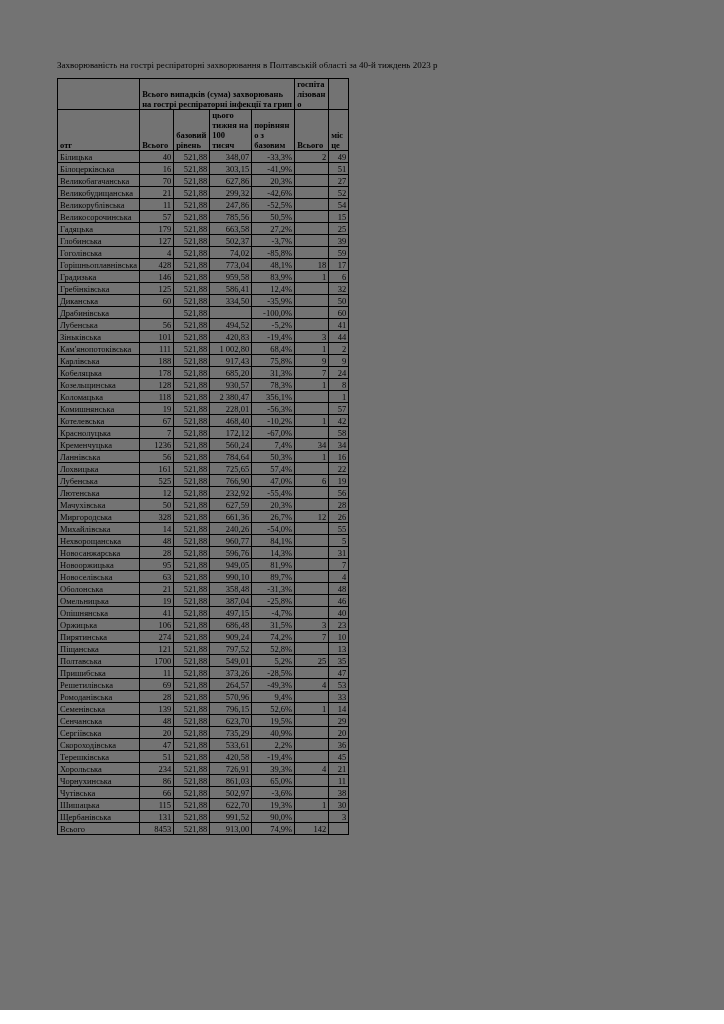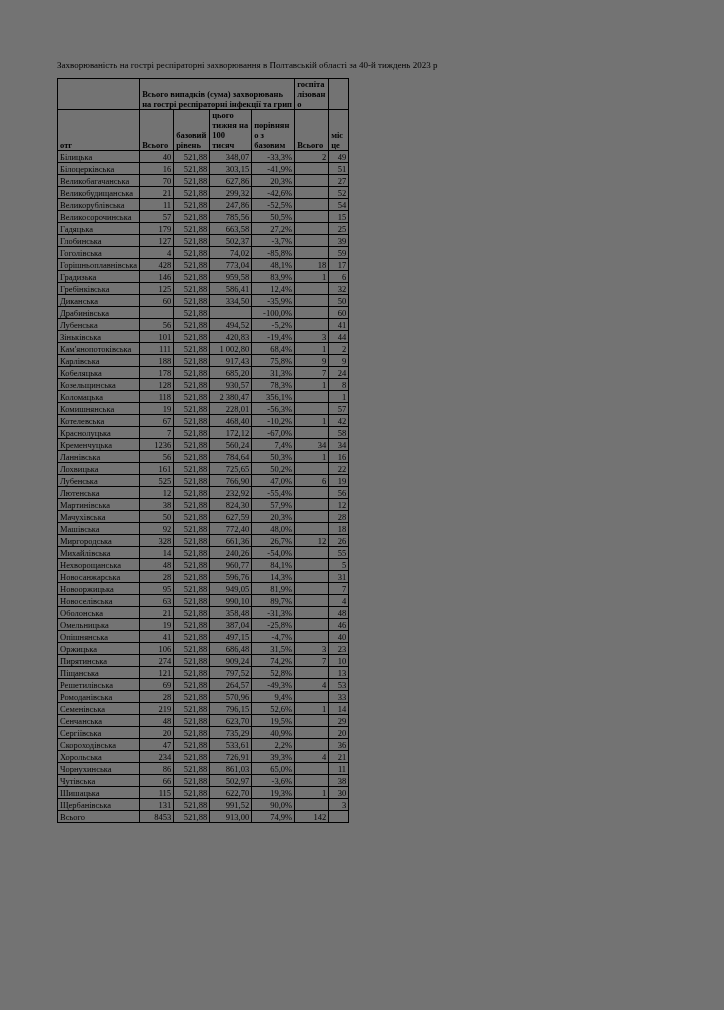--- a/index.html
+++ b/index.html
@@ -287,21 +287,21 @@
           <td class="num">784,64</td>
           <td class="num">50,3%</td>
           <td class="num">1</td>
           <td class="num">16</td>
         </tr>
         <tr>
           <td class="name">Лохвицька</td>
           <td class="num">161</td>
           <td class="num">521,88</td>
           <td class="num">725,65</td>
-          <td class="num">50,2%</td>
+          <td class="num">57,4%</td>
           <td class="num"></td>
           <td class="num">22</td>
         </tr>
         <tr>
           <td class="name">Лубенська</td>
           <td class="num">525</td>
           <td class="num">521,88</td>
           <td class="num">766,90</td>
           <td class="num">47,0%</td>
           <td class="num">6</td>
@@ -310,45 +310,27 @@
         <tr>
           <td class="name">Лютенська</td>
           <td class="num">12</td>
           <td class="num">521,88</td>
           <td class="num">232,92</td>
           <td class="num">-55,4%</td>
           <td class="num"></td>
           <td class="num">56</td>
         </tr>
         <tr>
-          <td class="name">Мартинівська</td>
-          <td class="num">38</td>
-          <td class="num">521,88</td>
-          <td class="num">824,30</td>
-          <td class="num">57,9%</td>
-          <td class="num"></td>
-          <td class="num">12</td>
-        </tr>
-        <tr>
           <td class="name">Мачухівська</td>
           <td class="num">50</td>
           <td class="num">521,88</td>
           <td class="num">627,59</td>
           <td class="num">20,3%</td>
           <td class="num"></td>
           <td class="num">28</td>
-        </tr>
-        <tr>
-          <td class="name">Машівська</td>
-          <td class="num">92</td>
-          <td class="num">521,88</td>
-          <td class="num">772,40</td>
-          <td class="num">48,0%</td>
-          <td class="num"></td>
-          <td class="num">18</td>
         </tr>
         <tr>
           <td class="name">Миргородська</td>
           <td class="num">328</td>
           <td class="num">521,88</td>
           <td class="num">661,36</td>
           <td class="num">26,7%</td>
           <td class="num">12</td>
           <td class="num">26</td>
         </tr>
@@ -445,40 +427,58 @@
         <tr>
           <td class="name">Піщанська</td>
           <td class="num">121</td>
           <td class="num">521,88</td>
           <td class="num">797,52</td>
           <td class="num">52,8%</td>
           <td class="num"></td>
           <td class="num">13</td>
         </tr>
         <tr>
+          <td class="name">Полтавська</td>
+          <td class="num">1700</td>
+          <td class="num">521,88</td>
+          <td class="num">549,01</td>
+          <td class="num">5,2%</td>
+          <td class="num">25</td>
+          <td class="num">35</td>
+        </tr>
+        <tr>
+          <td class="name">Пришибська</td>
+          <td class="num">11</td>
+          <td class="num">521,88</td>
+          <td class="num">373,26</td>
+          <td class="num">-28,5%</td>
+          <td class="num"></td>
+          <td class="num">47</td>
+        </tr>
+        <tr>
           <td class="name">Решетилівська</td>
           <td class="num">69</td>
           <td class="num">521,88</td>
           <td class="num">264,57</td>
           <td class="num">-49,3%</td>
           <td class="num">4</td>
           <td class="num">53</td>
         </tr>
         <tr>
           <td class="name">Ромоданівська</td>
           <td class="num">28</td>
           <td class="num">521,88</td>
           <td class="num">570,96</td>
           <td class="num">9,4%</td>
           <td class="num"></td>
           <td class="num">33</td>
         </tr>
         <tr>
           <td class="name">Семенівська</td>
-          <td class="num">219</td>
+          <td class="num">139</td>
           <td class="num">521,88</td>
           <td class="num">796,15</td>
           <td class="num">52,6%</td>
           <td class="num">1</td>
           <td class="num">14</td>
         </tr>
         <tr>
           <td class="name">Сенчанська</td>
           <td class="num">48</td>
           <td class="num">521,88</td>
@@ -497,20 +497,29 @@
           <td class="num">20</td>
         </tr>
         <tr>
           <td class="name">Скороходівська</td>
           <td class="num">47</td>
           <td class="num">521,88</td>
           <td class="num">533,61</td>
           <td class="num">2,2%</td>
           <td class="num"></td>
           <td class="num">36</td>
+        </tr>
+        <tr>
+          <td class="name">Терешківська</td>
+          <td class="num">51</td>
+          <td class="num">521,88</td>
+          <td class="num">420,58</td>
+          <td class="num">-19,4%</td>
+          <td class="num"></td>
+          <td class="num">45</td>
         </tr>
         <tr>
           <td class="name">Хорольська</td>
           <td class="num">234</td>
           <td class="num">521,88</td>
           <td class="num">726,91</td>
           <td class="num">39,3%</td>
           <td class="num">4</td>
           <td class="num">21</td>
         </tr>

